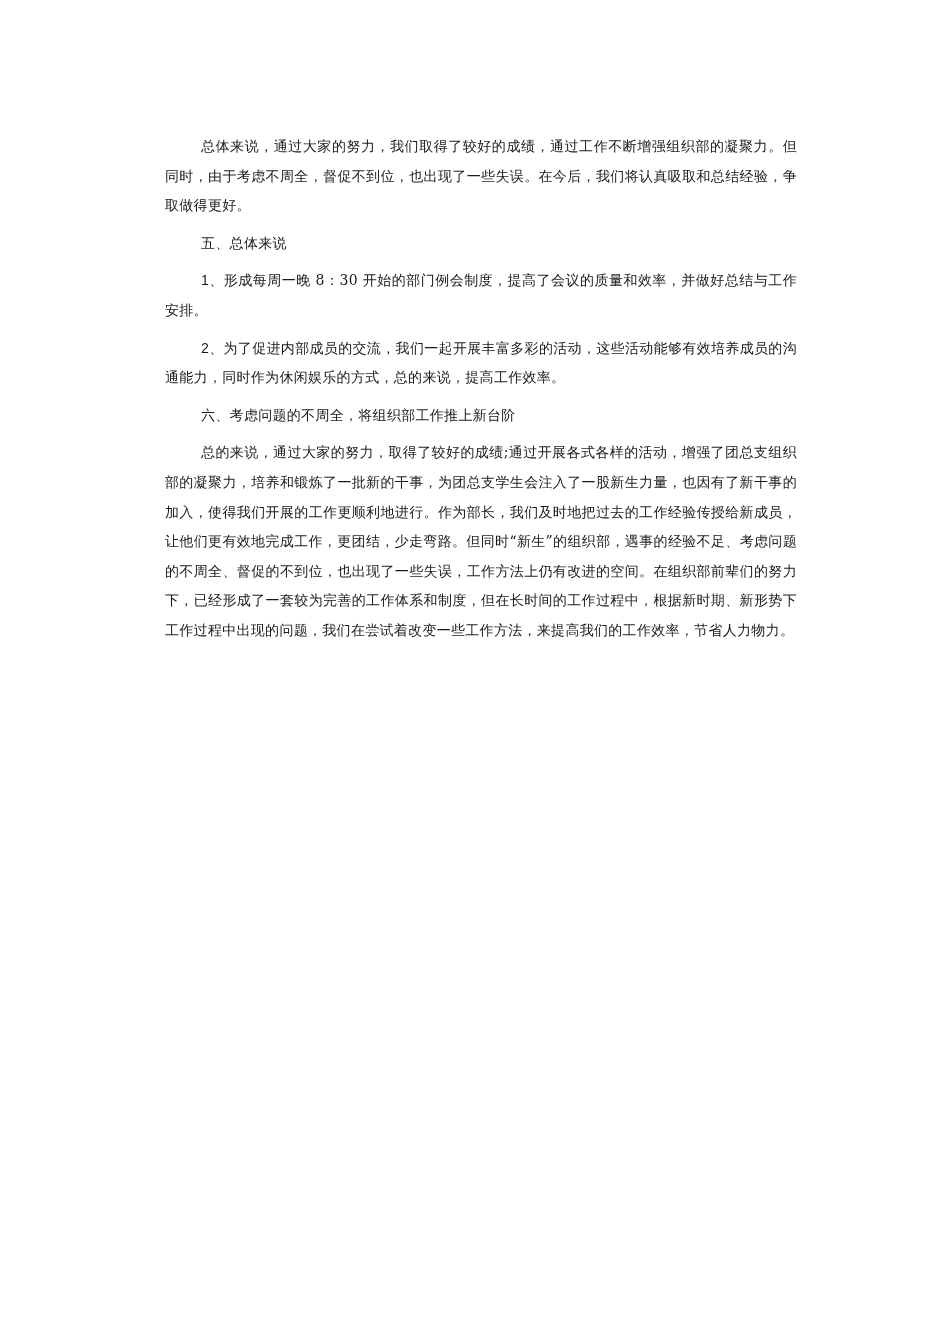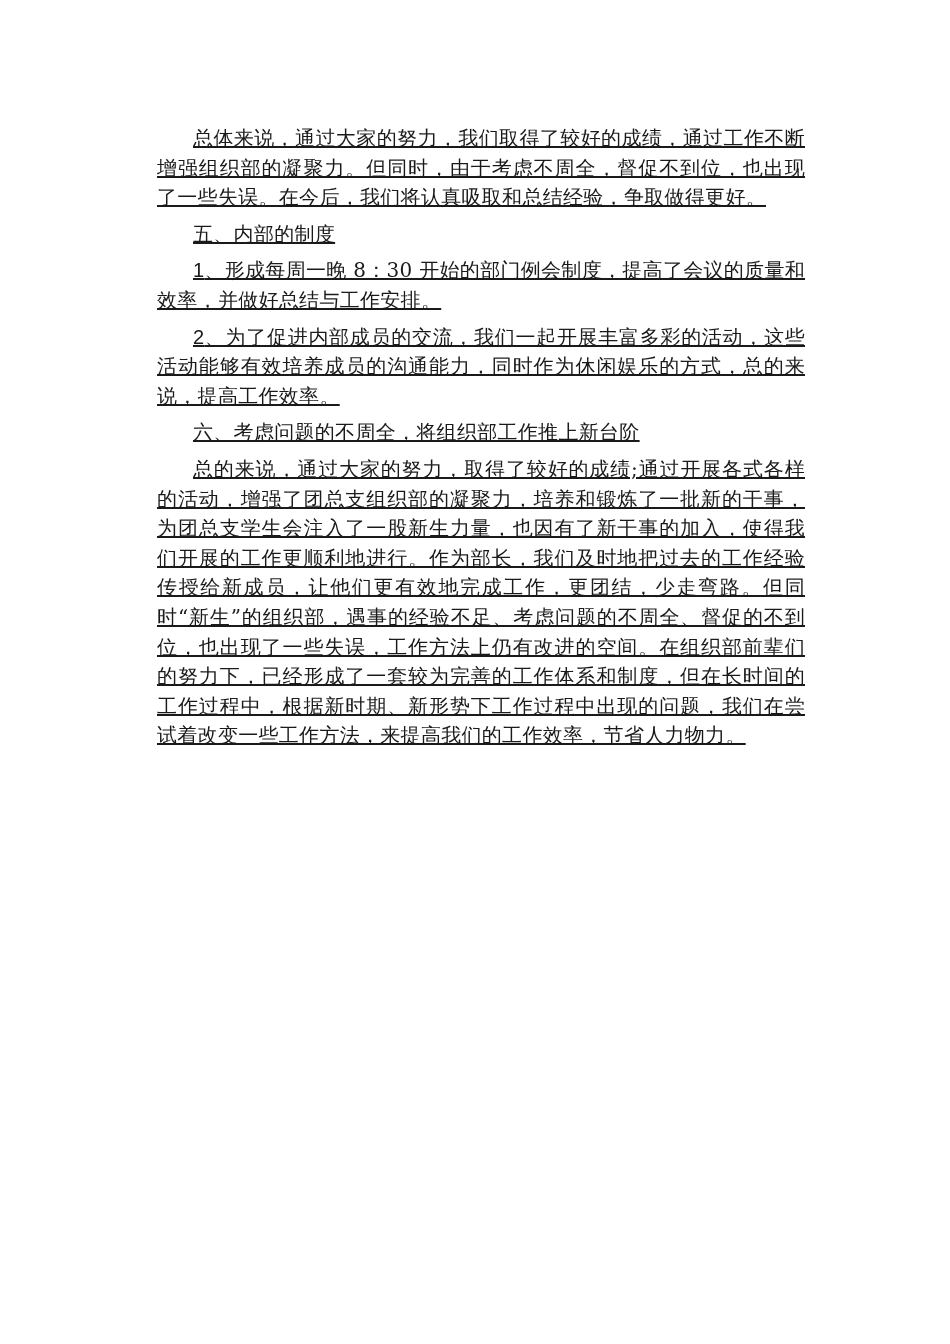--- a/index.html
+++ b/index.html
@@ -15,46 +15,45 @@
       font-family: "DejaVu Serif", "Liberation Serif", serif;
       color: #1a1a1a;
     }
     .page {
       position: absolute;
       left: 157px;
       top: 124px;
       width: 648px;
     }
     .para {
-      margin: 0;
-      font-size: 20px;
+      margin: 8px;
+      font-size: 14px;
       line-height: 29.6px;
       text-align: justify;
       text-justify: inter-character;
       letter-spacing: 0.3px;
       word-break: break-all;
-      text-decoration: underline;
     }
     .indent {
       text-indent: 36px;
     }
     .gap {
       margin-top: 7px;
     }
     .num {
       font-family: "Liberation Sans", "DejaVu Sans", sans-serif;
     }
   </style>
 </head>
 <body>
 
 <div class="page">
   <p class="para indent">总体来说，通过大家的努力，我们取得了较好的成绩，通过工作不断增强组织部的凝聚力。但同时，由于考虑不周全，督促不到位，也出现了一些失误。在今后，我们将认真吸取和总结经验，争取做得更好。</p>
 
-  <p class="para indent gap">五、内部的制度</p>
+  <p class="para indent gap">五、总体来说</p>
 
   <p class="para indent gap"><span class="num">1</span><span>、形成每周一晚 8：30 开始的部门例会制度，提高了会议的质量和效率，并做好总结与工作安排。</span></p>
 
   <p class="para indent gap"><span class="num">2</span><span>、为了促进内部成员的交流，我们一起开展丰富多彩的活动，这些活动能够有效培养成员的沟通能力，同时作为休闲娱乐的方式，总的来说，提高工作效率。</span></p>
 
   <p class="para indent gap">六、考虑问题的不周全，将组织部工作推上新台阶</p>
 
   <p class="para indent gap">总的来说，通过大家的努力，取得了较好的成绩;通过开展各式各样的活动，增强了团总支组织部的凝聚力，培养和锻炼了一批新的干事，为团总支学生会注入了一股新生力量，也因有了新干事的加入，使得我们开展的工作更顺利地进行。作为部长，我们及时地把过去的工作经验传授给新成员，让他们更有效地完成工作，更团结，少走弯路。但同时“新生”的组织部，遇事的经验不足、考虑问题的不周全、督促的不到位，也出现了一些失误，工作方法上仍有改进的空间。在组织部前辈们的努力下，已经形成了一套较为完善的工作体系和制度，但在长时间的工作过程中，根据新时期、新形势下工作过程中出现的问题，我们在尝试着改变一些工作方法，来提高我们的工作效率，节省人力物力。</p>
 </div>
 

